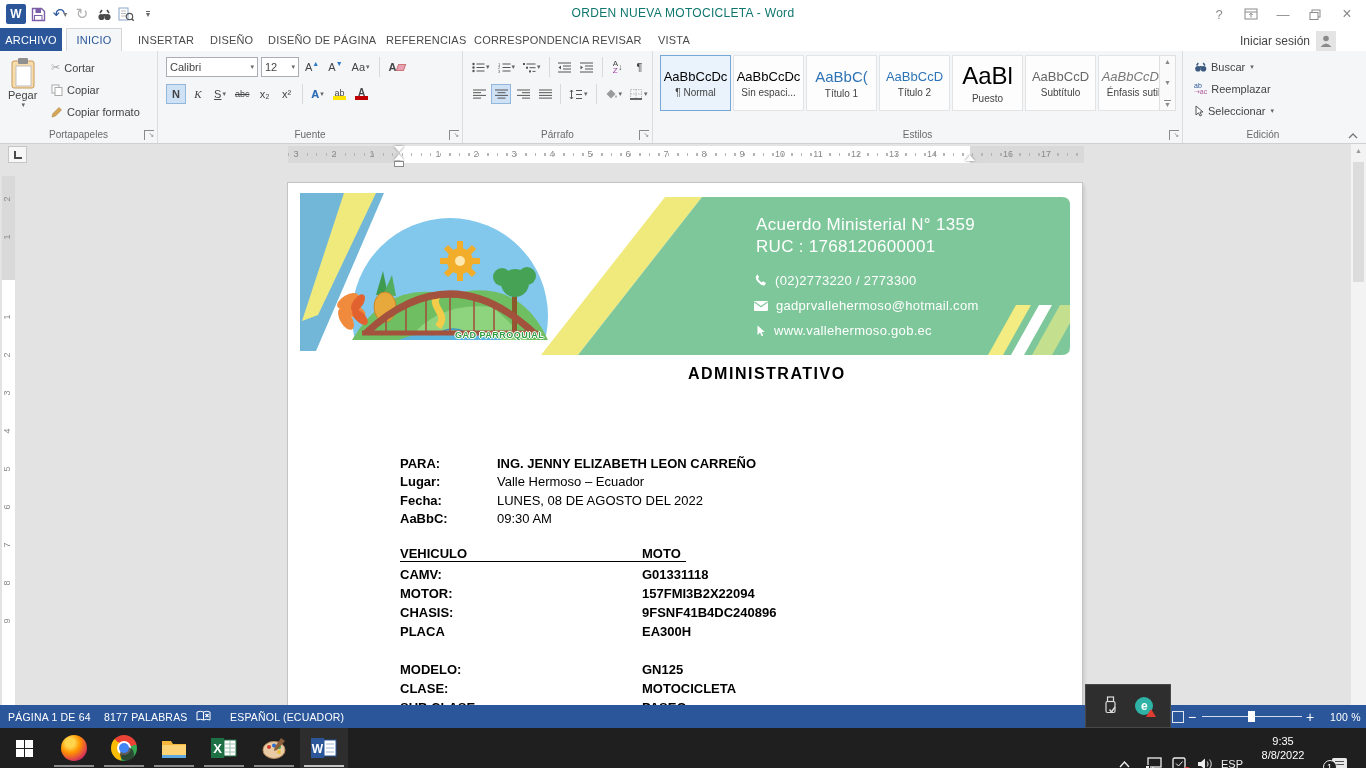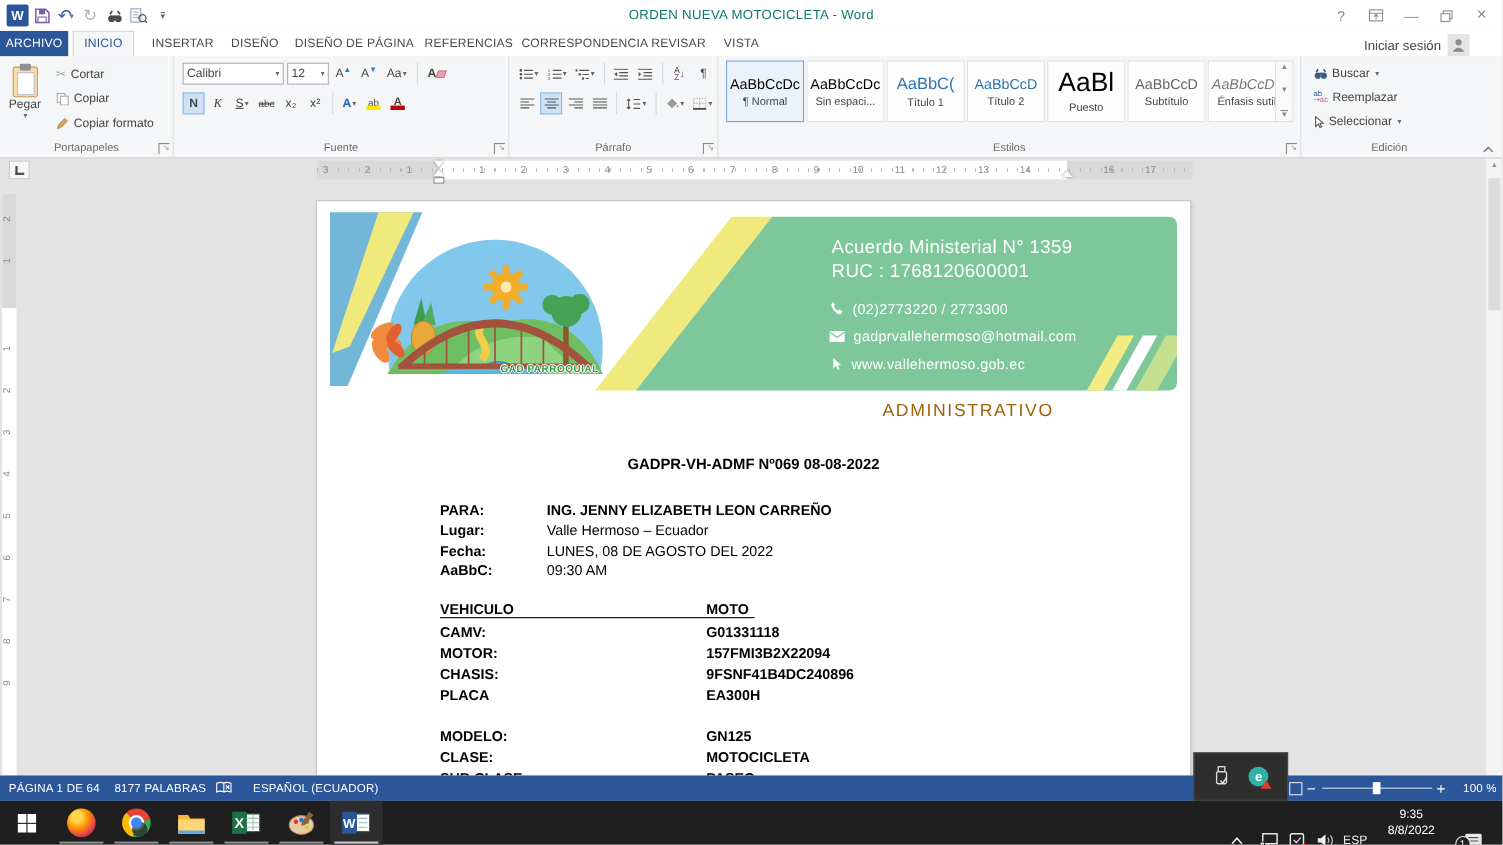--- a/index.html
+++ b/index.html
@@ -65,21 +65,21 @@
 #scrollbar{position:absolute;right:0;top:0;width:15px;height:561px;background:#f3f3f3}
 #scrollthumb{position:absolute;left:2px;top:18px;width:11px;height:120px;background:#dcdcdc}
 #page{position:absolute;left:288px;top:39px;width:794px;height:540px;background:#fff;box-shadow:0 0 0 1px #c4c4c4,2px 2px 4px rgba(0,0,0,.15)}
 .dtext{position:absolute;white-space:nowrap;font-size:13px;color:#000}
 .bold{font-weight:bold}
 .docrow{position:absolute;left:112px;white-space:nowrap;font-size:13px;color:#000}
 .dlabel{display:inline-block;width:97px;font-weight:bold}
 .vlabel{display:inline-block;width:242px;font-weight:bold}
 .lh-acuerdo{position:absolute;color:#fff;font-size:17px;letter-spacing:.3px;white-space:nowrap}
 .lh-contact{position:absolute;color:#fff;font-size:13px;letter-spacing:.3px;white-space:nowrap;display:flex;align-items:center;gap:8px}
-#dept{position:absolute;left:400px;top:182px;width:270px;text-align:right;font-size:16px;font-weight:normal;color:#a16207;letter-spacing:1.5px}
+#dept{position:absolute;left:400px;top:182px;width:270px;text-align:left;font-size:16px;font-weight:bold;color:#000000;letter-spacing:1.5px}
 #orgname{position:absolute;left:64px;top:148px;font-size:28px;font-weight:bold;color:#ef6a5e;letter-spacing:1px;text-shadow:-2px 0 #fff,2px 0 #fff,0 -2px #fff,0 2px #fff,1px 1px #fff,-1px -1px #fff}
 #orgsmall{position:absolute;left:167px;top:147px;font-size:9px;font-weight:bold;color:#2f9e41;letter-spacing:.5px;text-shadow:-1px 0 #fff,1px 0 #fff,0 -1px #fff,0 1px #fff}
 
 
 #statusbar{position:absolute;left:0;top:705px;width:1366px;height:23px;background:#2b579a;color:#fff;z-index:20}
 .sitem{position:absolute;top:0;height:23px;display:flex;align-items:center;font-size:10.5px;letter-spacing:.2px;white-space:nowrap}
 .viewbtn{width:12px;height:12px;border:1px solid rgba(255,255,255,.85);margin-right:4px}
 .viewbtn.on{background:rgba(255,255,255,.35)}
 #ztrack{position:absolute;left:1202px;top:11px;width:100px;height:1px;background:rgba(255,255,255,.8)}
 #zthumb{position:absolute;left:1248px;top:6px;width:7px;height:11px;background:#fdfdfd}
@@ -585,21 +585,20 @@
     </div>
     <div class="lh-contact" style="left:468px;top:140px">
       <svg width="10" height="12">
           <path d="M1.5 0.5 L1.5 10 L4 7.6 L5.6 11.3 L7.2 10.6 L5.6 7 L8.8 7 Z" fill="#fff"></path>
         </svg>
       <span>www.vallehermoso.gob.ec</span>
     </div>
     <div id="orgsmall">GAD PARROQUIAL</div>
     <div id="dept">ADMINISTRATIVO</div>
 
-    <div class="dtext bold" style="left:0;top:231px;width:794px;text-align:center;font-size:13.5px">GADPR-VH-ADMF Nº069 08-08-2022</div>
 
     <div class="docrow" style="top:273px"><span class="dlabel">PARA:</span><span class="bold">ING. JENNY ELIZABETH  LEON CARREÑO</span></div>
     <div class="docrow" style="top:291px"><span class="dlabel">Lugar:</span><span>Valle Hermoso – Ecuador</span></div>
     <div class="docrow" style="top:310px"><span class="dlabel">Fecha:</span><span>LUNES, 08 DE AGOSTO DEL 2022</span></div>
     <div class="docrow" style="top:328px"><span class="dlabel">AaBbC:</span><span>09:30 AM</span></div>
 
     <div class="docrow" style="top:363px;border-bottom:1.5px solid #000;width:286px"><span class="vlabel">VEHICULO</span><span class="bold">MOTO</span></div>
     <div class="docrow" style="top:384px"><span class="vlabel">CAMV:</span><span class="bold">G01331118</span></div>
     <div class="docrow" style="top:403px"><span class="vlabel">MOTOR:</span><span class="bold">157FMI3B2X22094</span></div>
     <div class="docrow" style="top:422px"><span class="vlabel">CHASIS:</span><span class="bold">9FSNF41B4DC240896</span></div>

